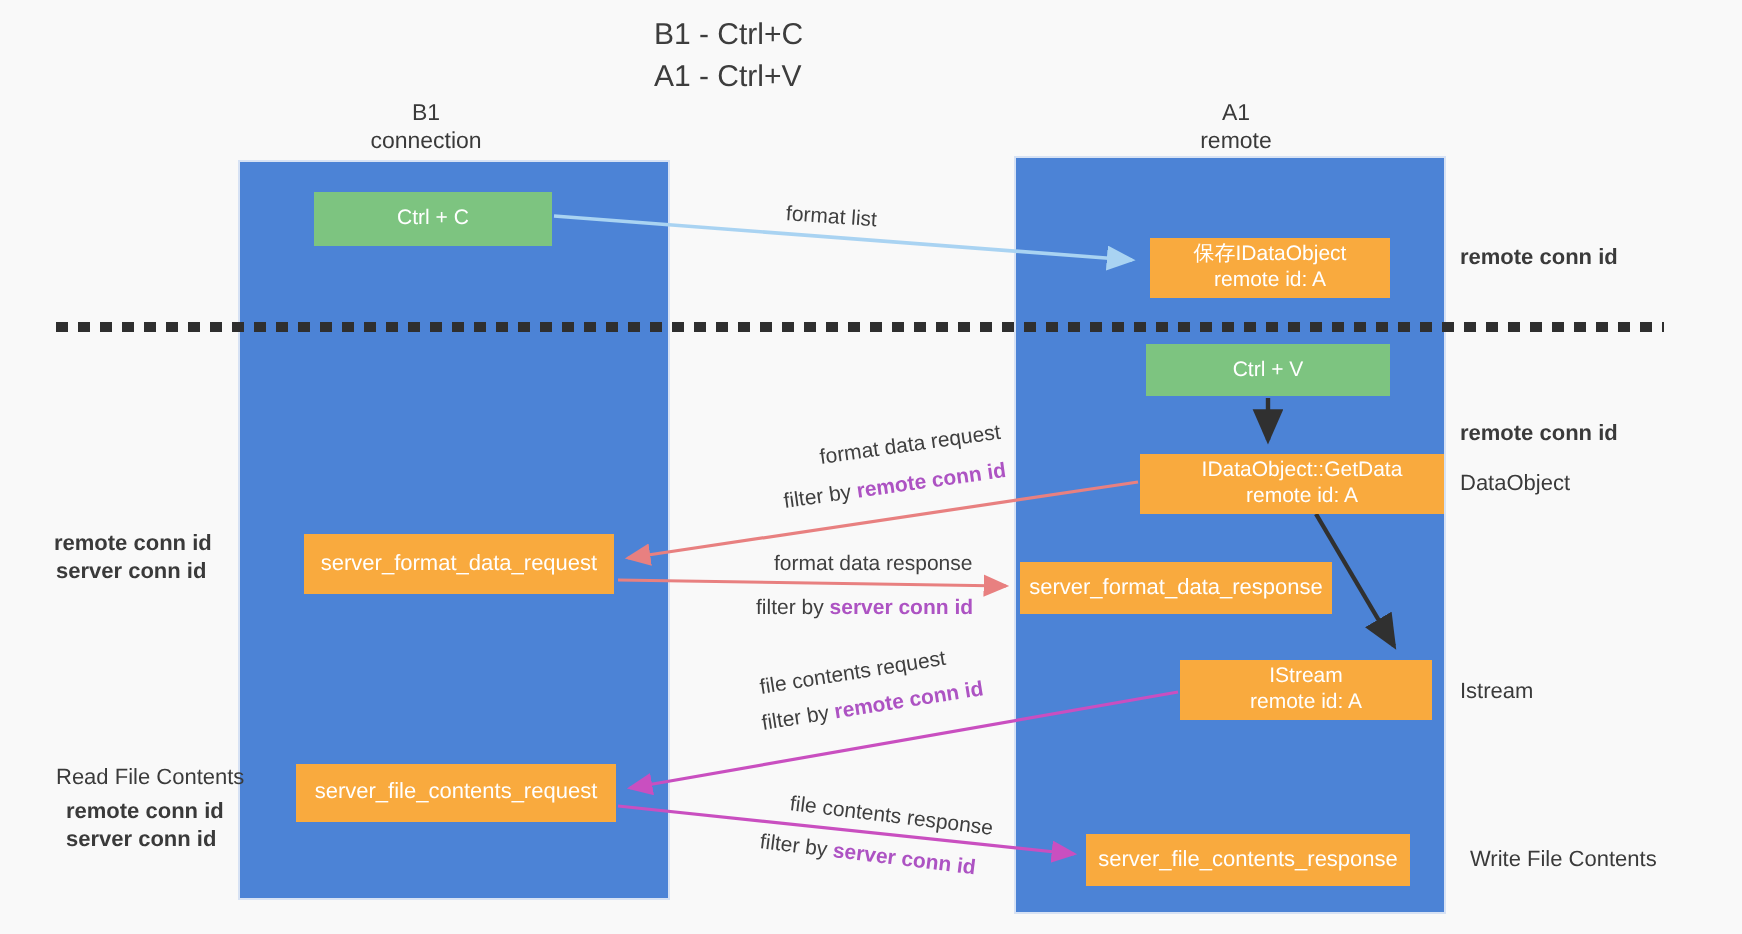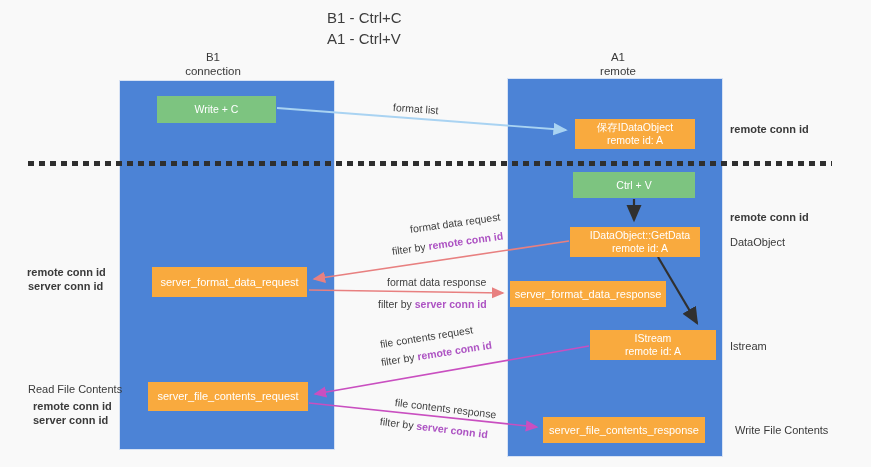--- a/index.html
+++ b/index.html
@@ -100,30 +100,30 @@
     <line class="s-blue" x1="277" y1="108" x2="566" y2="130" marker-end="url(#mk-blue)"></line>
     <line class="s-black" x1="634" y1="199" x2="634" y2="220" marker-end="url(#mk-black)"></line>
     <line class="s-black" x1="658" y1="257" x2="697" y2="323" marker-end="url(#mk-black)"></line>
     <line class="s-salmon" x1="569" y1="241" x2="314" y2="279" marker-end="url(#mk-salmon)"></line>
     <line class="s-salmon" x1="309" y1="290" x2="503" y2="293" marker-end="url(#mk-salmon)"></line>
     <line class="s-magenta" x1="589" y1="346" x2="315" y2="394" marker-end="url(#mk-magenta)"></line>
     <line class="s-magenta" x1="309" y1="403" x2="537" y2="427" marker-end="url(#mk-magenta)"></line>
   </svg>
 
   <div class="abs node green" style="left:157px;top:96px;width:119px;height:27px;">
-    <span class="l1">Write + C</span>
+    <span class="l1">Ctrl + C</span>
   </div>
   <div class="abs node orange" style="left:575px;top:119px;width:120px;height:30px;">
     <span class="l1">保存IDataObject</span>
     <span class="l1">remote id: A</span>
   </div>
   <div class="abs node green" style="left:573px;top:172px;width:122px;height:26px;">
     <span class="l1">Ctrl + V</span>
   </div>
-  <div class="abs node orange" style="left:570px;top:227px;width:130px;height:30px;padding-left:10px;">
+  <div class="abs node orange" style="left:570px;top:227px;width:152px;height:30px;padding-left:10px;">
     <span class="l1">IDataObject::GetData</span>
     <span class="l1">remote id: A</span>
   </div>
   <div class="abs node orange" style="left:152px;top:267px;width:155px;height:30px;font-size:11px;">
     <span class="l1">server_format_data_request</span>
   </div>
   <div class="abs node orange" style="left:510px;top:281px;width:156px;height:26px;font-size:11px;">
     <span class="l1">server_format_data_response</span>
   </div>
   <div class="abs node orange" style="left:590px;top:330px;width:126px;height:30px;">

